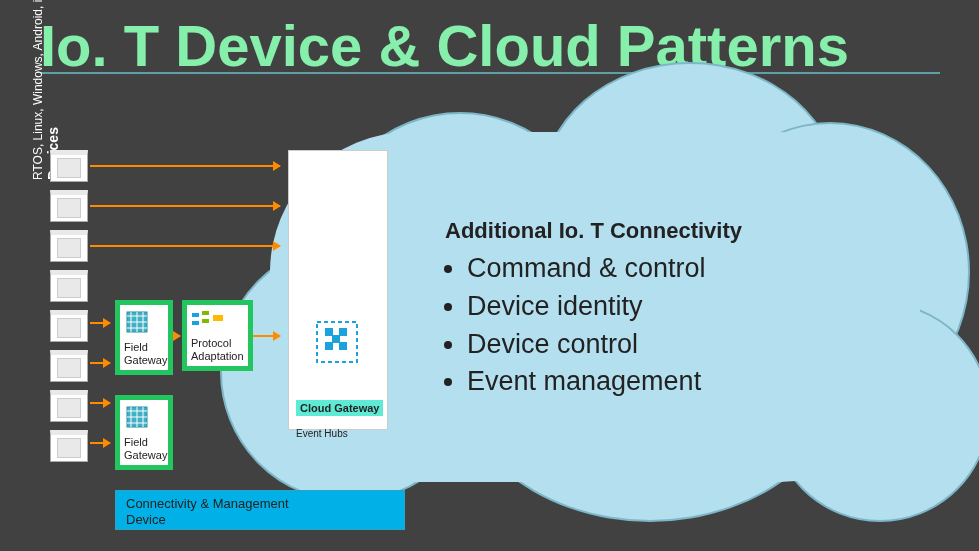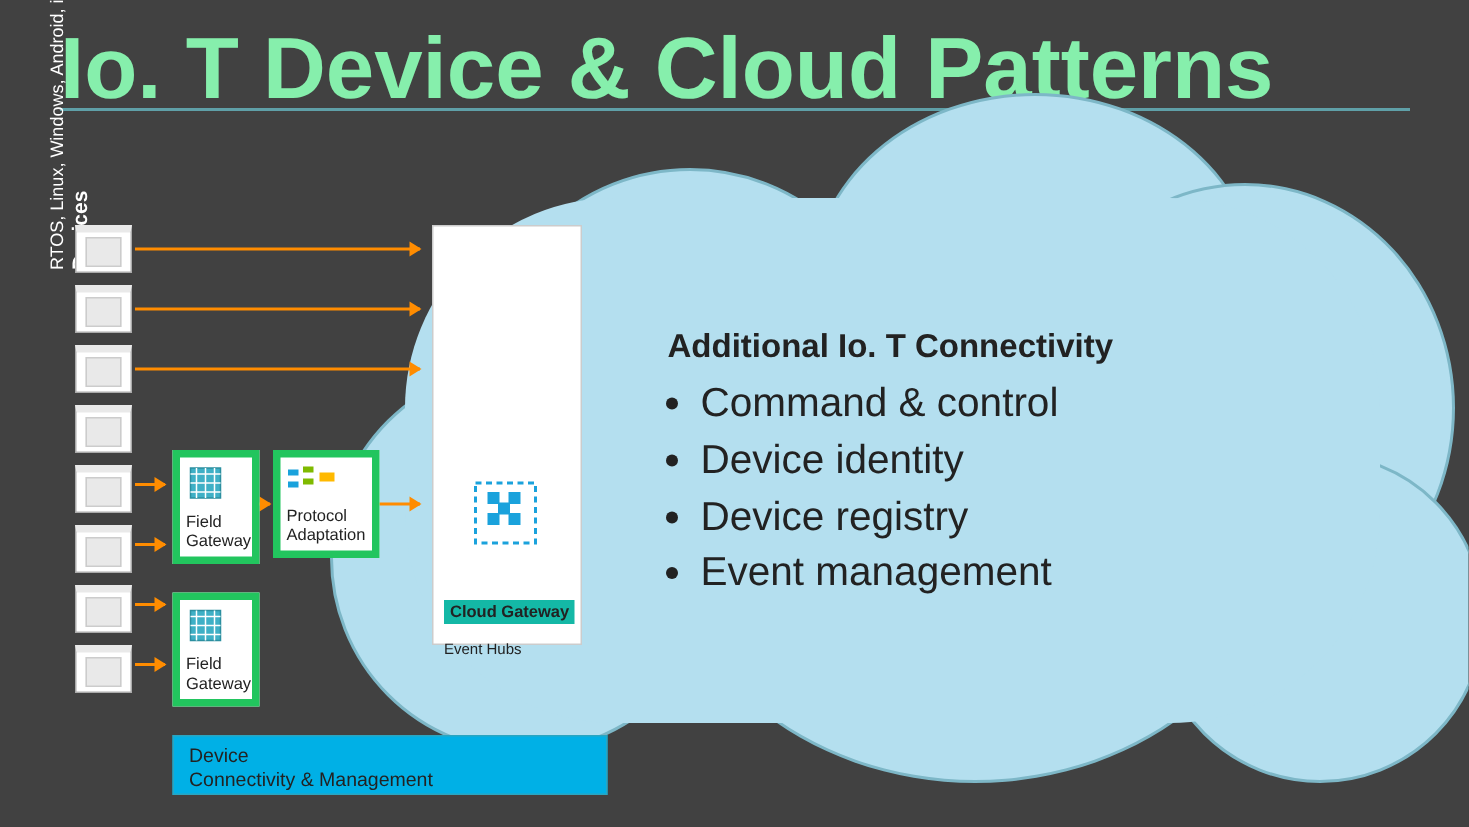--- a/index.html
+++ b/index.html
@@ -259,29 +259,29 @@
 <div class="cloud-gw-icon">
   <svg width="44" height="44">
     <rect x="2" y="2" width="40" height="40" fill="none" stroke="#1aa2dc" stroke-width="2" stroke-dasharray="4 3"></rect>
     <rect x="10" y="8" width="8" height="8" fill="#1aa2dc"></rect>
     <rect x="24" y="8" width="8" height="8" fill="#1aa2dc"></rect>
     <rect x="10" y="22" width="8" height="8" fill="#1aa2dc"></rect>
     <rect x="24" y="22" width="8" height="8" fill="#1aa2dc"></rect>
     <rect x="17" y="15" width="8" height="8" fill="#1aa2dc"></rect>
   </svg>
 </div>
-<div class="cloud-gw-text" style="background:#14b8a6; padding:2px 4px;">Cloud Gateway</div>
+<div class="cloud-gw-text" style="background:#5eead4; padding:2px 4px;">Cloud Gateway</div>
 <div class="event-hubs-text">Event Hubs</div>
 
 <div class="req">
   <h3>Additional Io. T Connectivity</h3>
   <ul>
     <li>Command &amp; control</li>
     <li>Device identity</li>
-    <li>Device registry</li>
+    <li>Device control</li>
     <li>Event management</li>
   </ul>
 </div>
 
 <div class="bottom-bar">
+  <div>Connectivity &amp; Management</div>
   <div>Device</div>
-  <div>Connectivity &amp; Management</div>
 </div>
 
 </body></html>

